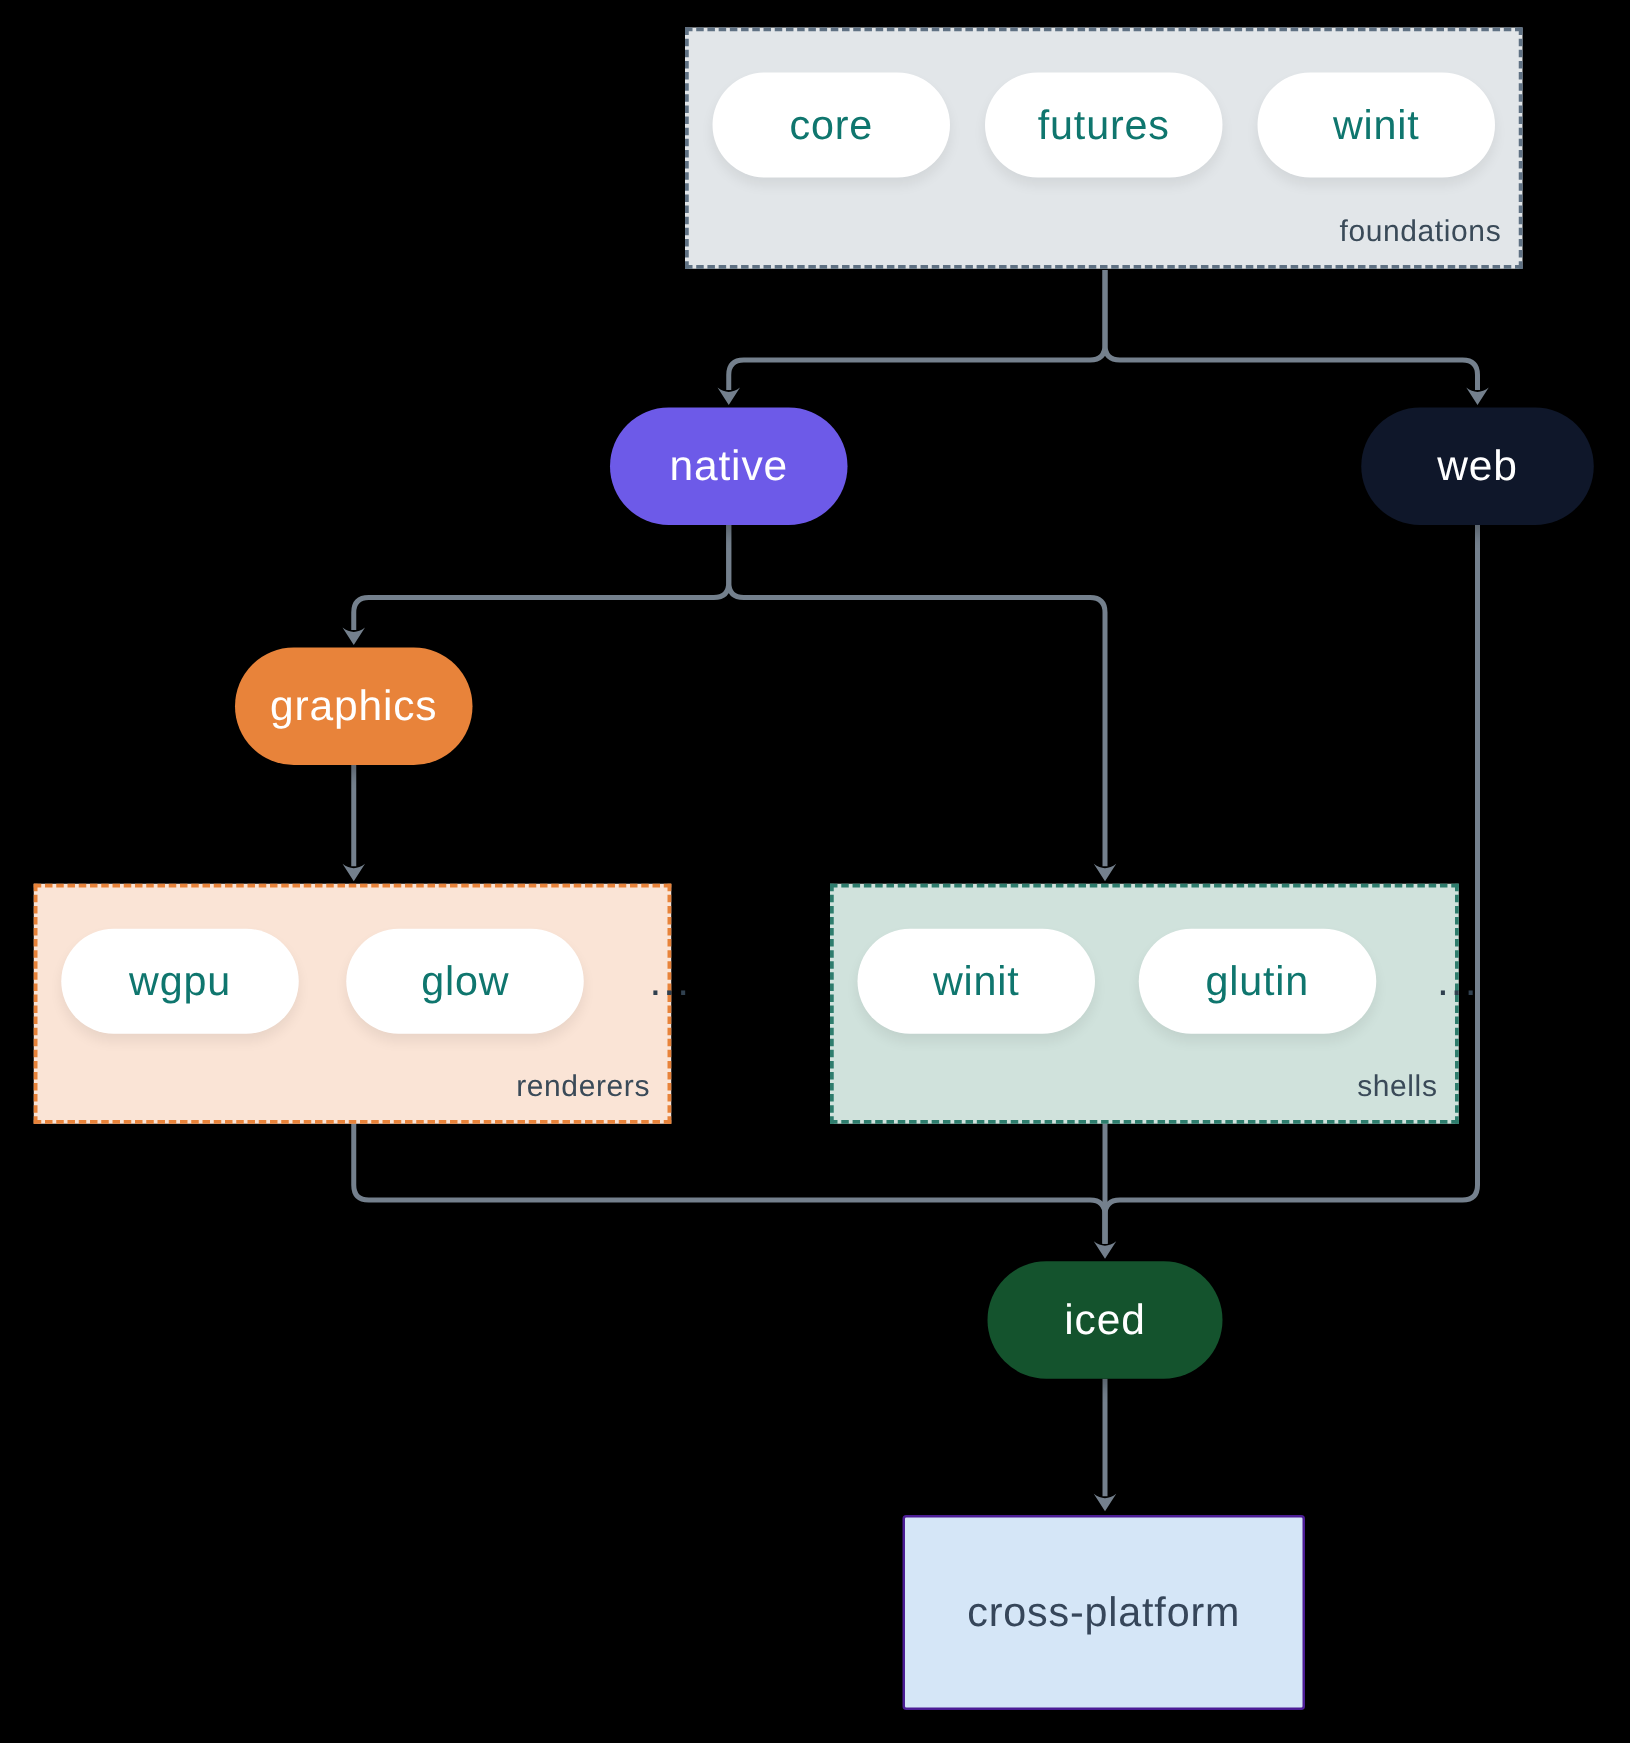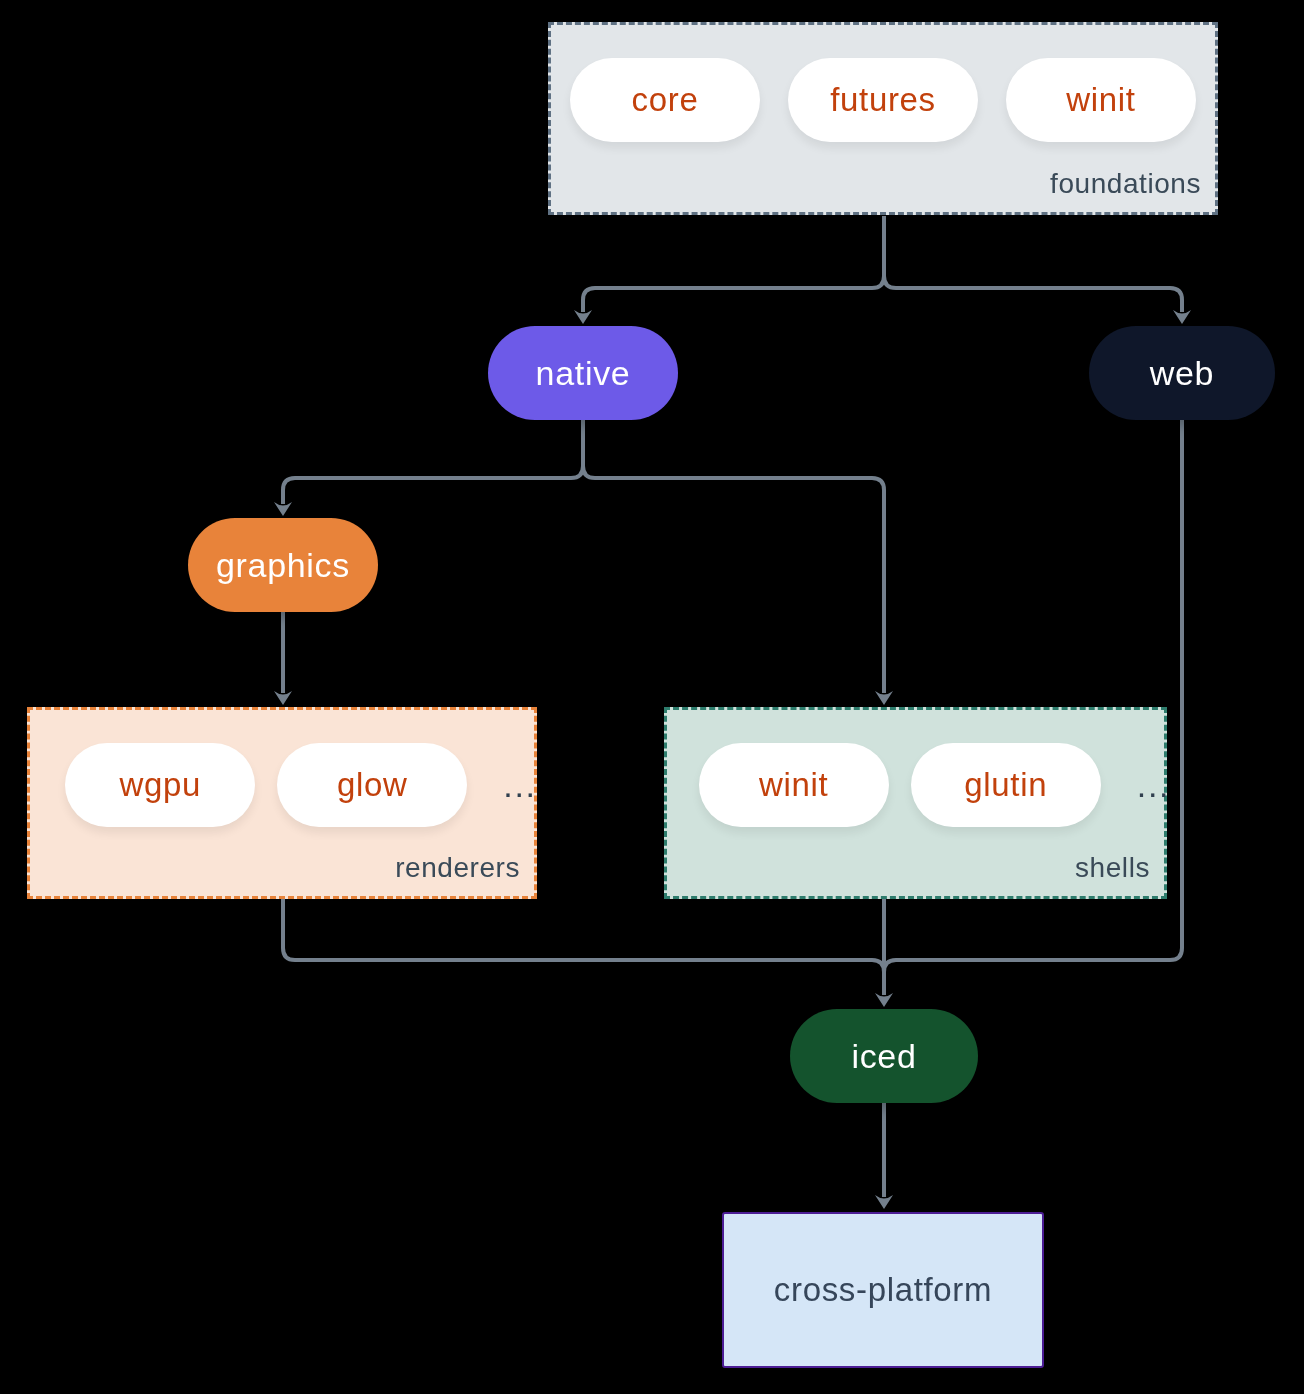--- a/index.html
+++ b/index.html
@@ -25,37 +25,37 @@
   }
   .group-shells{
     left:664px;top:707px;width:503px;height:192px;
     background:#d0e2dc;border:3px dashed #2e7d6d;
   }
   .pill-row{
     position:absolute;left:0;top:33px;width:100%;
     display:flex;align-items:center;
   }
   .row-center{justify-content:center;gap:28px;}
-  .row-left{justify-content:center;gap:22px;padding-left:19px;}
+  .row-left{justify-content:space-between;gap:22px;padding-left:19px;}
   .pill{
     display:flex;align-items:center;justify-content:center;
     height:84px;width:190px;border-radius:42px;
     font-size:33px;letter-spacing:0.02em;
   }
   .pill-white{
-    background:#ffffff;color:#c2410c;
+    background:#ffffff;color:#0f766e;
     box-shadow:0 6px 10px rgba(0,0,0,0.07);
   }
   .ellipsis{
     color:#30404f;font-size:34px;margin-left:14px;
     letter-spacing:0.05em;
   }
   .group-label{
     position:absolute;right:14px;bottom:12px;
-    font-size:28px;color:#3a4a58;letter-spacing:0.02em;
+    font-size:24px;color:#3a4a58;letter-spacing:0.02em;
   }
   .node{
     position:absolute;display:flex;align-items:center;justify-content:center;
     height:94px;border-radius:47px;color:#ffffff;
     font-size:34px;letter-spacing:0.02em;
     box-shadow:0 6px 12px rgba(0,0,0,0.25);
   }
   .node-native{left:488px;top:326px;width:190px;background:#6d5ae8;text-align:center;}
   .node-web{left:1089px;top:326px;width:186px;background:#0f172a;}
   .node-graphics{left:188px;top:518px;width:190px;background:#e8833a;}

